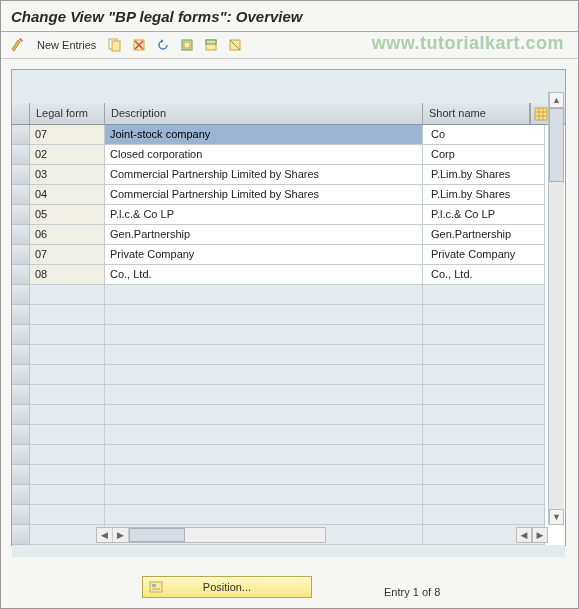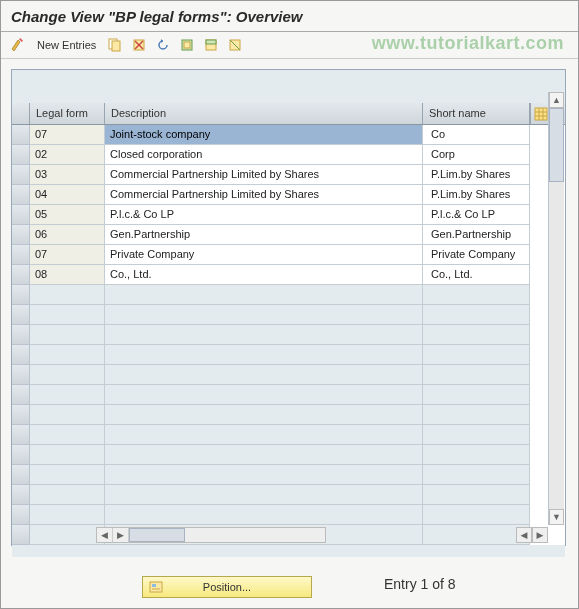--- a/index.html
+++ b/index.html
@@ -99,21 +99,21 @@
     border-bottom:1px solid #c4ccd4;
     padding:3px 5px;
     font-size:11px;
     color:#222;
     background:#fff;
     overflow:hidden;
     white-space:nowrap;
   }
   .td.legal { width:75px; background:#f0efe6;}
   .td.desc { width:318px;}
-  .td.short { width:107px;padding-left:8px;}
+  .td.short { width:122px;padding-left:8px;}
   .td.desc.selected { background:#9ab5d4; color:#000;}
   .vscroll {
     position:absolute;
     right:1px; top:22px;
     width:16px; height:433px;
     background:#e8e8e8;
     border-left:1px solid #b9c4ce;
   }
   .vscroll .arrow {height:16px;border:1px solid #bbb;background:#f3f3f3;display:flex;align-items:center;justify-content:center;font-size:9px;color:#666;cursor:pointer;}
   .vscroll .thumb {position:absolute;top:16px;left:0;width:15px;height:74px;background:#d6dde4;border:1px solid #a7b3c0;}
@@ -134,41 +134,41 @@
   .hsc-left .arrow{width:16px;display:flex;align-items:center;justify-content:center;font-size:9px;color:#666;cursor:pointer;border-right:1px solid #ccc;}
   .hsc-left .track{flex:1;background:#eee;position:relative;}
   .hsc-left .thumb{position:absolute;left:0;top:0;width:56px;height:14px;background:#d6dde4;border:1px solid #a7b3c0;}
   .hsc-gap{flex:1;}
   .hsc-right{display:flex;gap:0;}
   .hsc-right .arrow{width:16px;height:16px;border:1px solid #bbb;background:#efefef;display:flex;align-items:center;justify-content:center;font-size:9px;color:#666;cursor:pointer;}
   .footer {
     position:absolute;
     bottom:10px; left:0; right:0;
     display:flex;
-    align-items:flex-start;
+    align-items:flex-end;
     padding:0 16px;
     gap:12px;
   }
   .position-btn {
     margin-left:125px;
     width:170px;
     height:22px;
     background: linear-gradient(#fff8c8,#f6e97e);
     border:1px solid #b6a94b;
     display:flex;
     align-items:center;
     justify-content:center;
     gap:8px;
     cursor:pointer;
     font-size:11px;
     color:#333;
     position:relative;
   }
   .position-btn .picon{position:absolute;left:6px;display:flex;}
-  .entry-text { font-size:14px; color:#333;flex:1;text-align:left;margin-left:60px;}
+  .entry-text { font-size:11px; color:#333;flex:1;text-align:left;margin-left:60px;}
   svg { display:block; }
 </style>
 </head>
 <body>
 
 <div class="window">
 
   <div class="title-bar">Change View "BP legal forms": Overview</div>
 
   <div class="toolbar">

